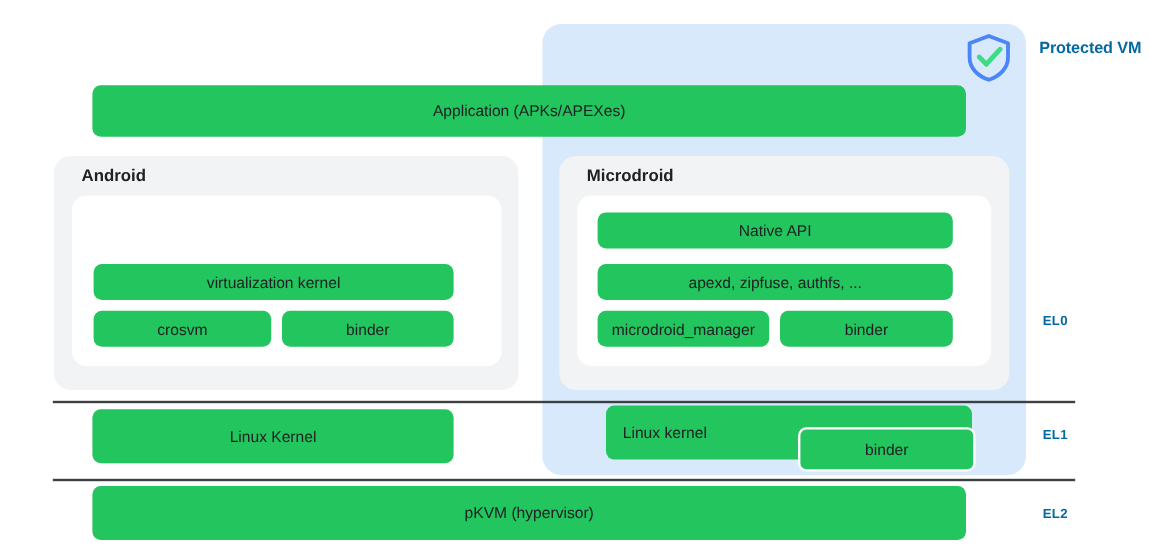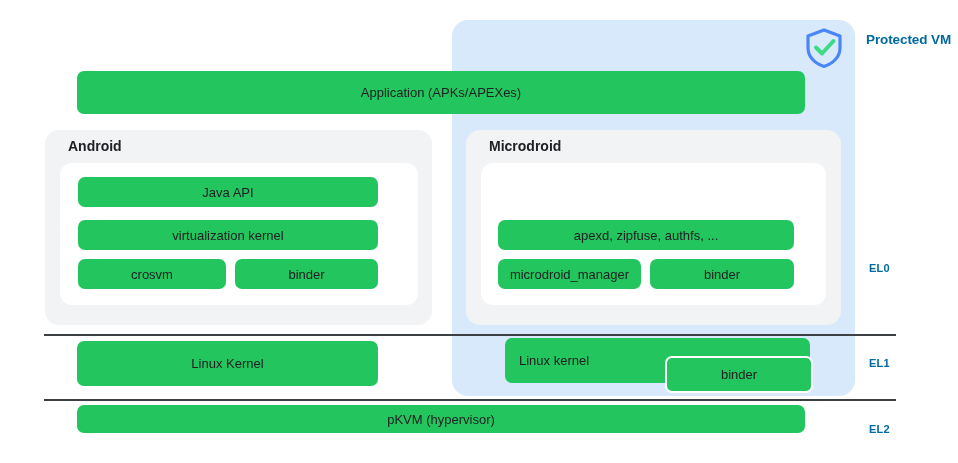--- a/index.html
+++ b/index.html
@@ -139,21 +139,21 @@
   
   .b-linux-kernel-a { left: 77px;  top: 341px; width: 301px; height: 45px; }
   .b-linux-kernel-m { left: 505px; top: 338px; width: 305px; height: 45px; }
   .b-pvmfw {
     left: 665px; top: 356px; width: 148px; height: 37px;
     border: 2px solid #ffffff;
     z-index: 4;
   }
 
   
-  .b-pkvm { left: 77px; top: 405px; width: 728px; height: 28px; }
+  .b-pkvm { left: 77px; top: 405px; width: 728px; height: 45px; }
 </style>
 </head>
 <body>
 
 <div id="stage">
 
   <div class="vm-panel"></div>
 
   <div class="vm-shield">
     <svg viewBox="0 0 44 44" width="44" height="44" aria-hidden="true">
@@ -170,29 +170,29 @@
   <div class="el-label el0">EL0</div>
   <div class="el-label el1">EL1</div>
   <div class="el-label el2">EL2</div>
 
   <div class="gbox app-bar">Application (APKs/APEXes)</div>
 
   <div class="os-panel android"></div>
   <div class="os-title android">Android</div>
   <div class="os-inner android"></div>
 
-  <div class="gbox b-javaapi">Java API</div>
   <div class="gbox b-virtsvc">virtualization kernel</div>
   <div class="gbox b-crosvm">crosvm</div>
   <div class="gbox b-binder-a">binder</div>
 
   <div class="os-panel microdroid"></div>
   <div class="os-title microdroid">Microdroid</div>
   <div class="os-inner microdroid"></div>
 
+  <div class="gbox b-nativeapi">Native API</div>
   <div class="gbox b-apexd">apexd, zipfuse, authfs, ...</div>
   <div class="gbox b-mdmgr">microdroid_manager</div>
   <div class="gbox b-binder-m">binder</div>
 
   <div class="gbox b-linux-kernel-a">Linux Kernel</div>
   <div class="gbox left-text b-linux-kernel-m">Linux kernel</div>
   <div class="gbox b-pvmfw">binder</div>
 
   <div class="gbox b-pkvm">pKVM (hypervisor)</div>
 

